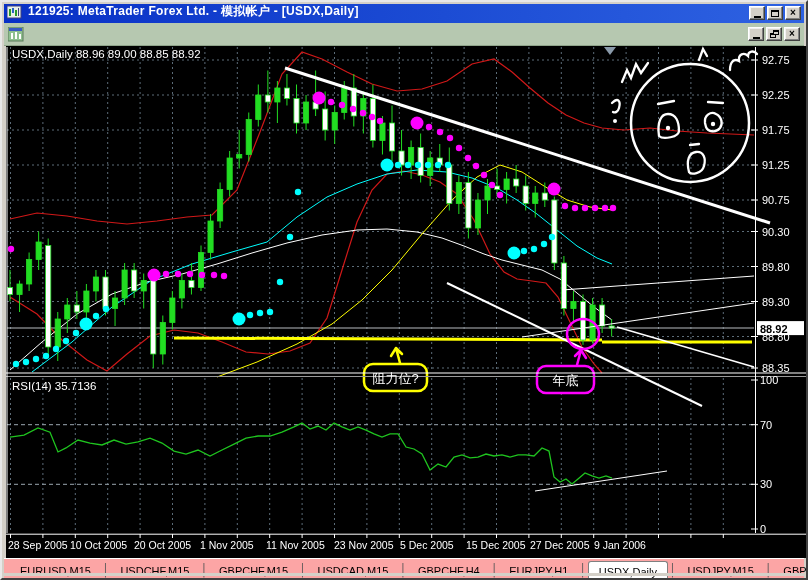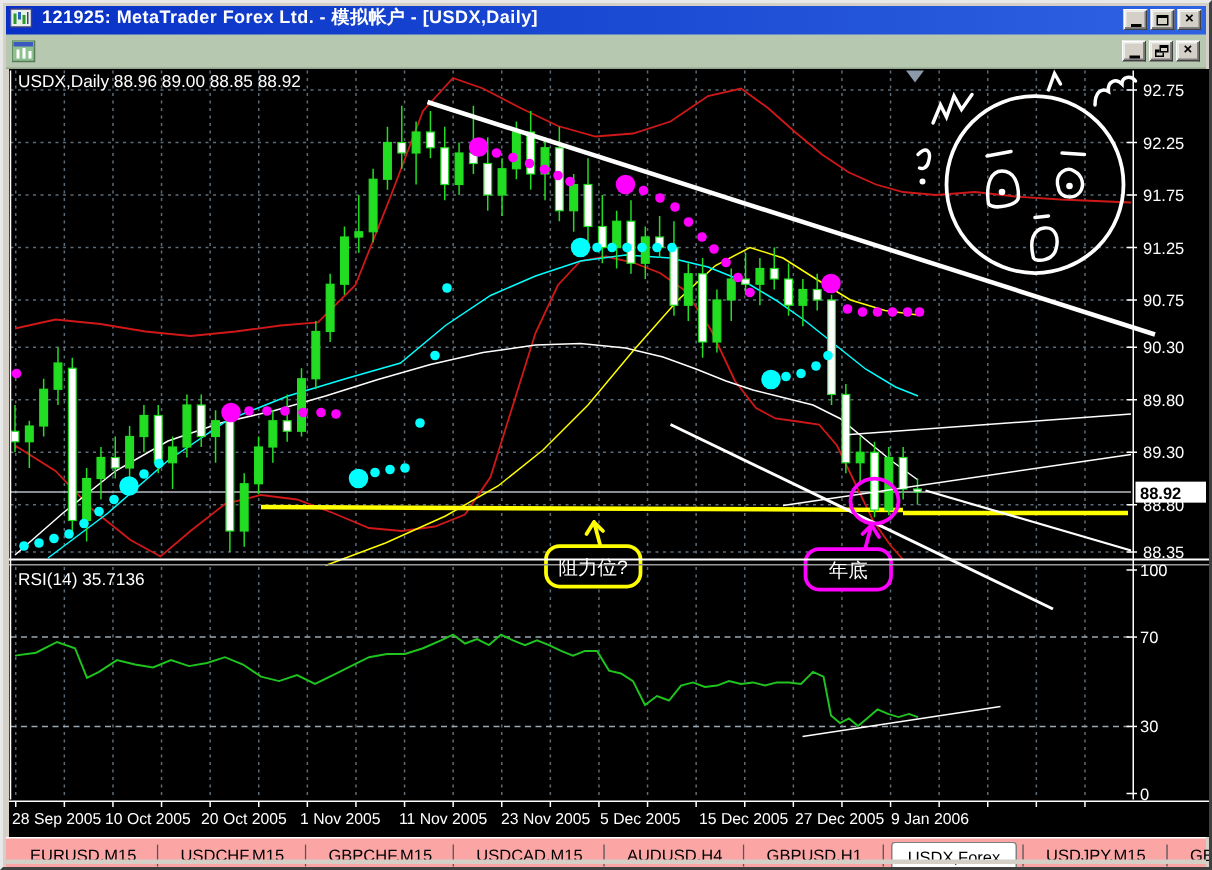--- a/index.html
+++ b/index.html
@@ -583,25 +583,25 @@
   <div class="tabbar">
     <span id="tab-items" style="display:flex;align-items:flex-end;">
         <span class="tab">EURUSD,M15</span>
         <span class="tabdiv">│</span>
         <span class="tab">USDCHF,M15</span>
         <span class="tabdiv">│</span>
         <span class="tab">GBPCHF,M15</span>
         <span class="tabdiv">│</span>
         <span class="tab">USDCAD,M15</span>
         <span class="tabdiv">│</span>
-        <span class="tab">AUDUSD,H4</span>
-        <span class="tabdiv">│</span>
-        <span class="tab">GBPUSD,H1</span>
-        <span class="tabdiv">│</span>
-        <span class="tab active">USDX,Forex</span>
+        <span class="tab">GBPCHF,H4</span>
+        <span class="tabdiv">│</span>
+        <span class="tab">EURJPY,H1</span>
+        <span class="tabdiv">│</span>
+        <span class="tab active">USDX,Daily</span>
         <span class="tabdiv">│</span>
         <span class="tab">USDJPY,M15</span>
         <span class="tabdiv">│</span>
         <span class="tab">GBPCHF,M15</span>
       </span>
 
   </div>
 
   <div class="statusstrip"></div>
 </div>

